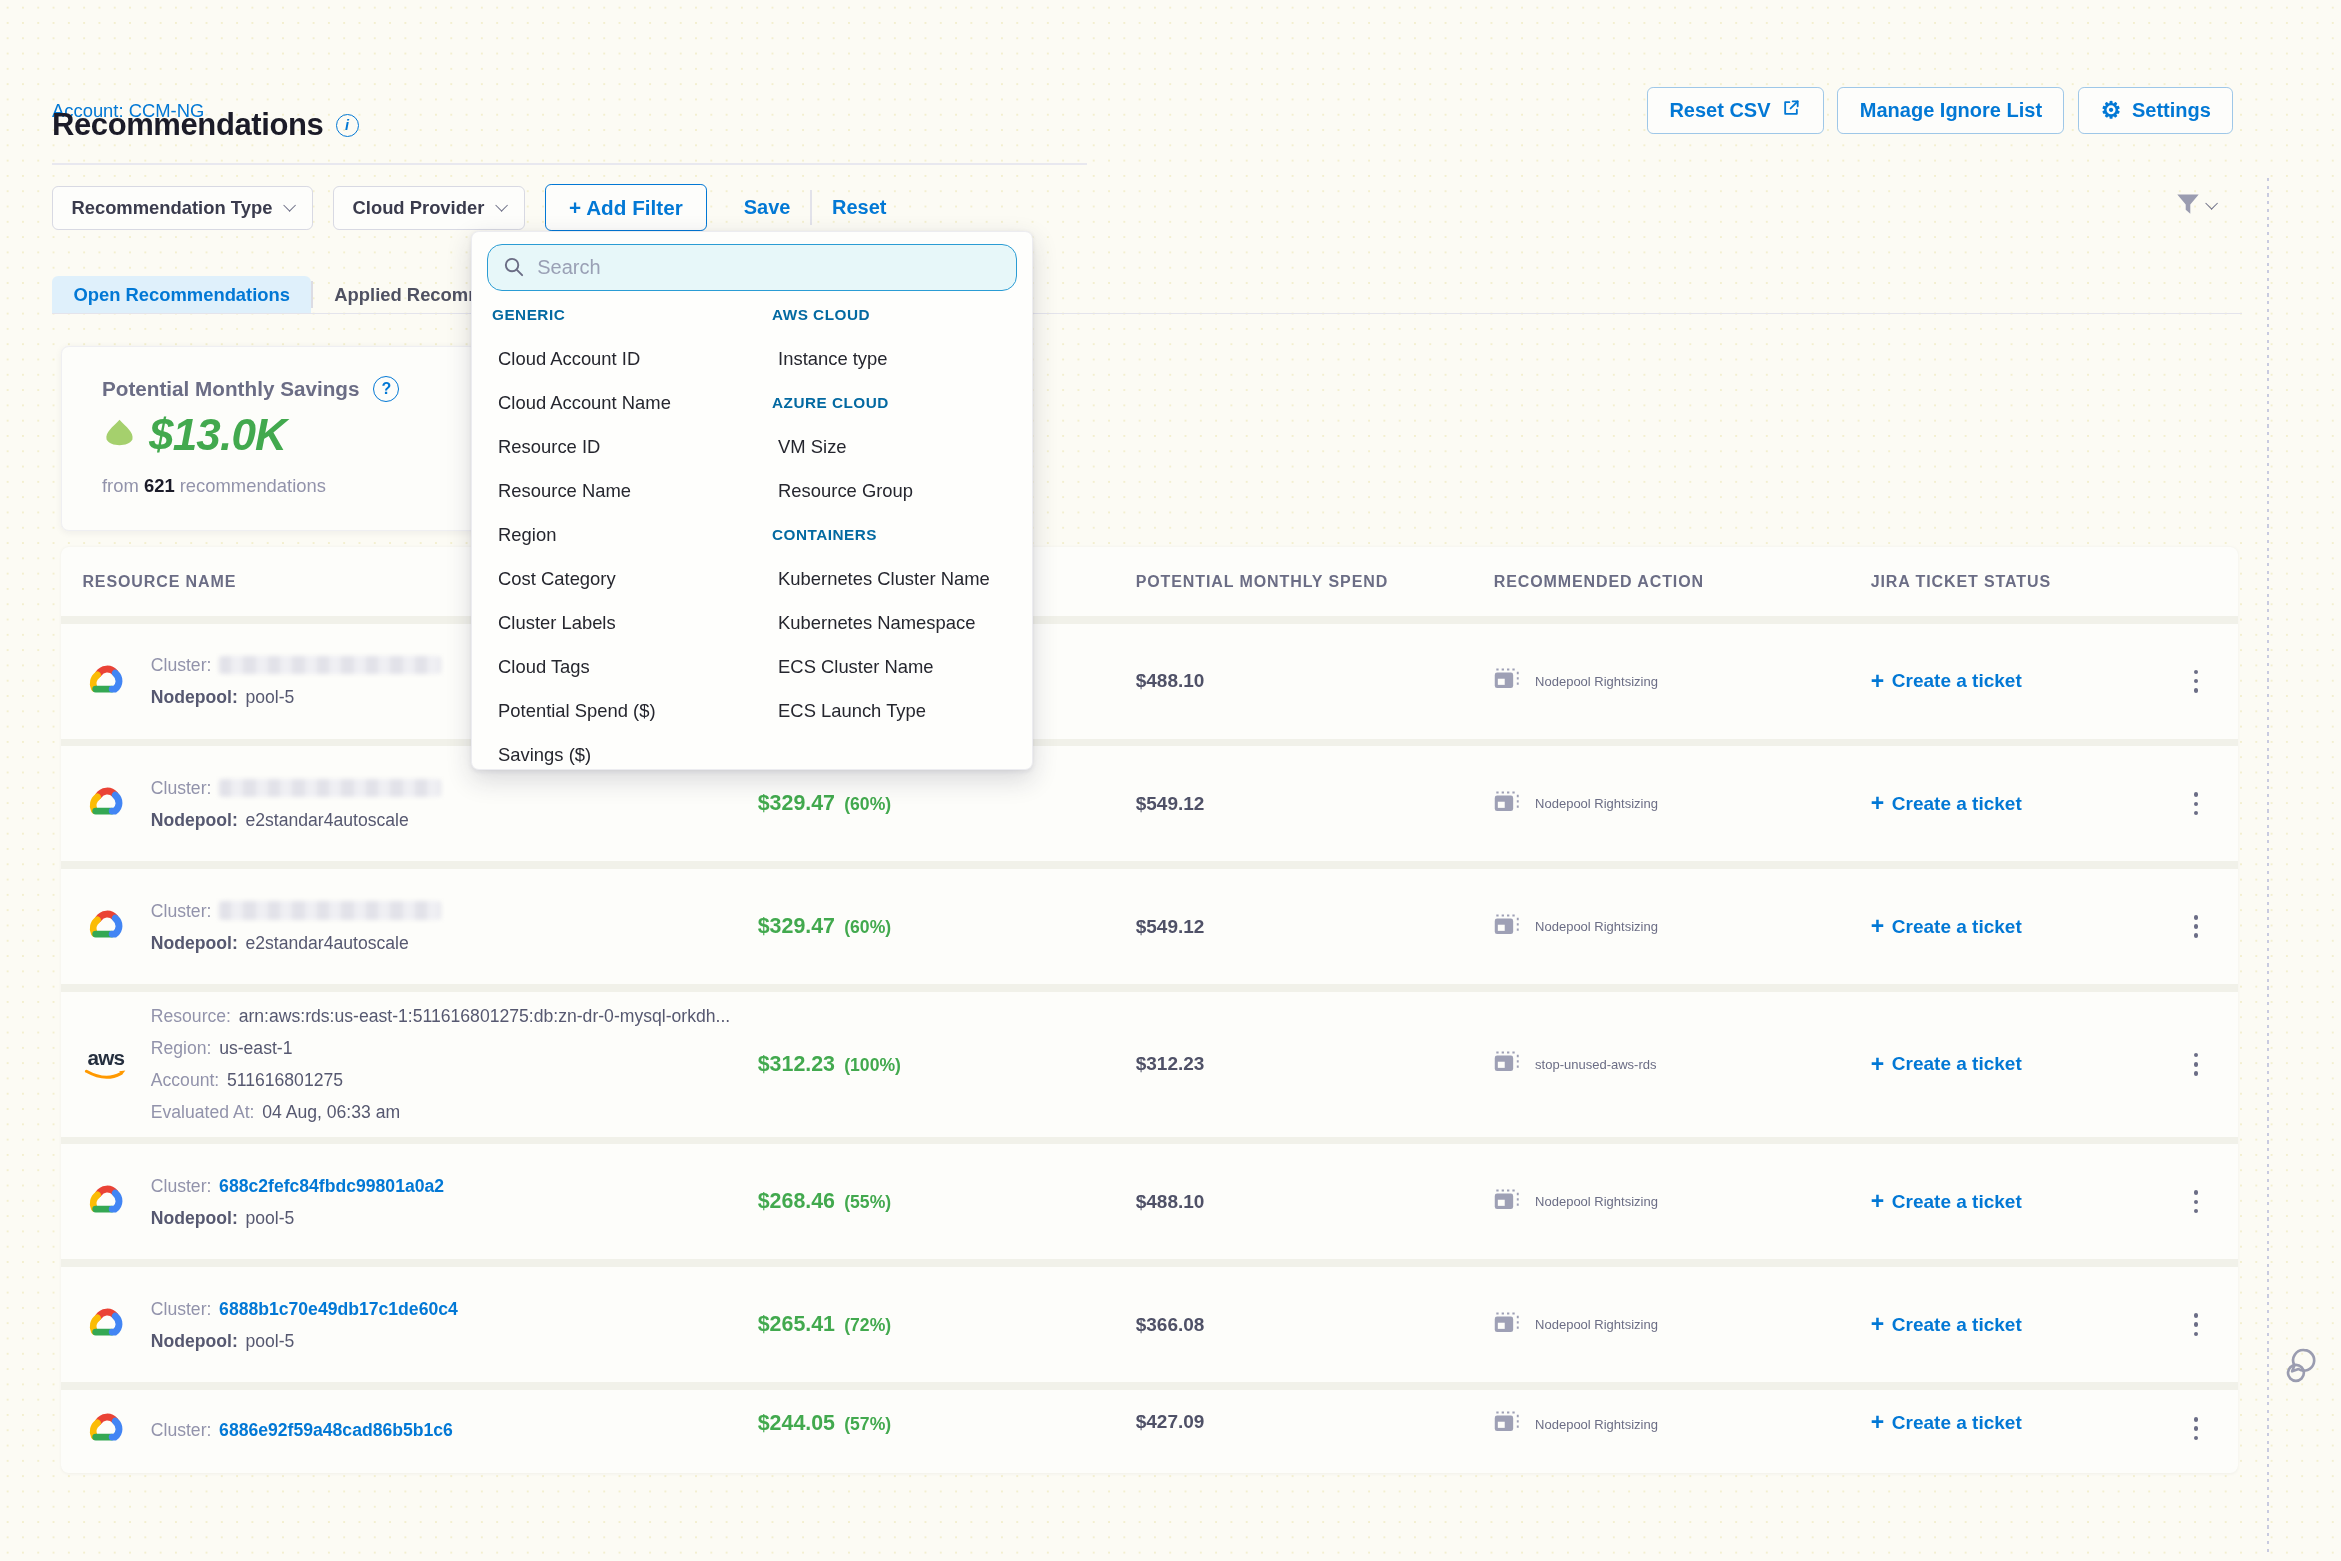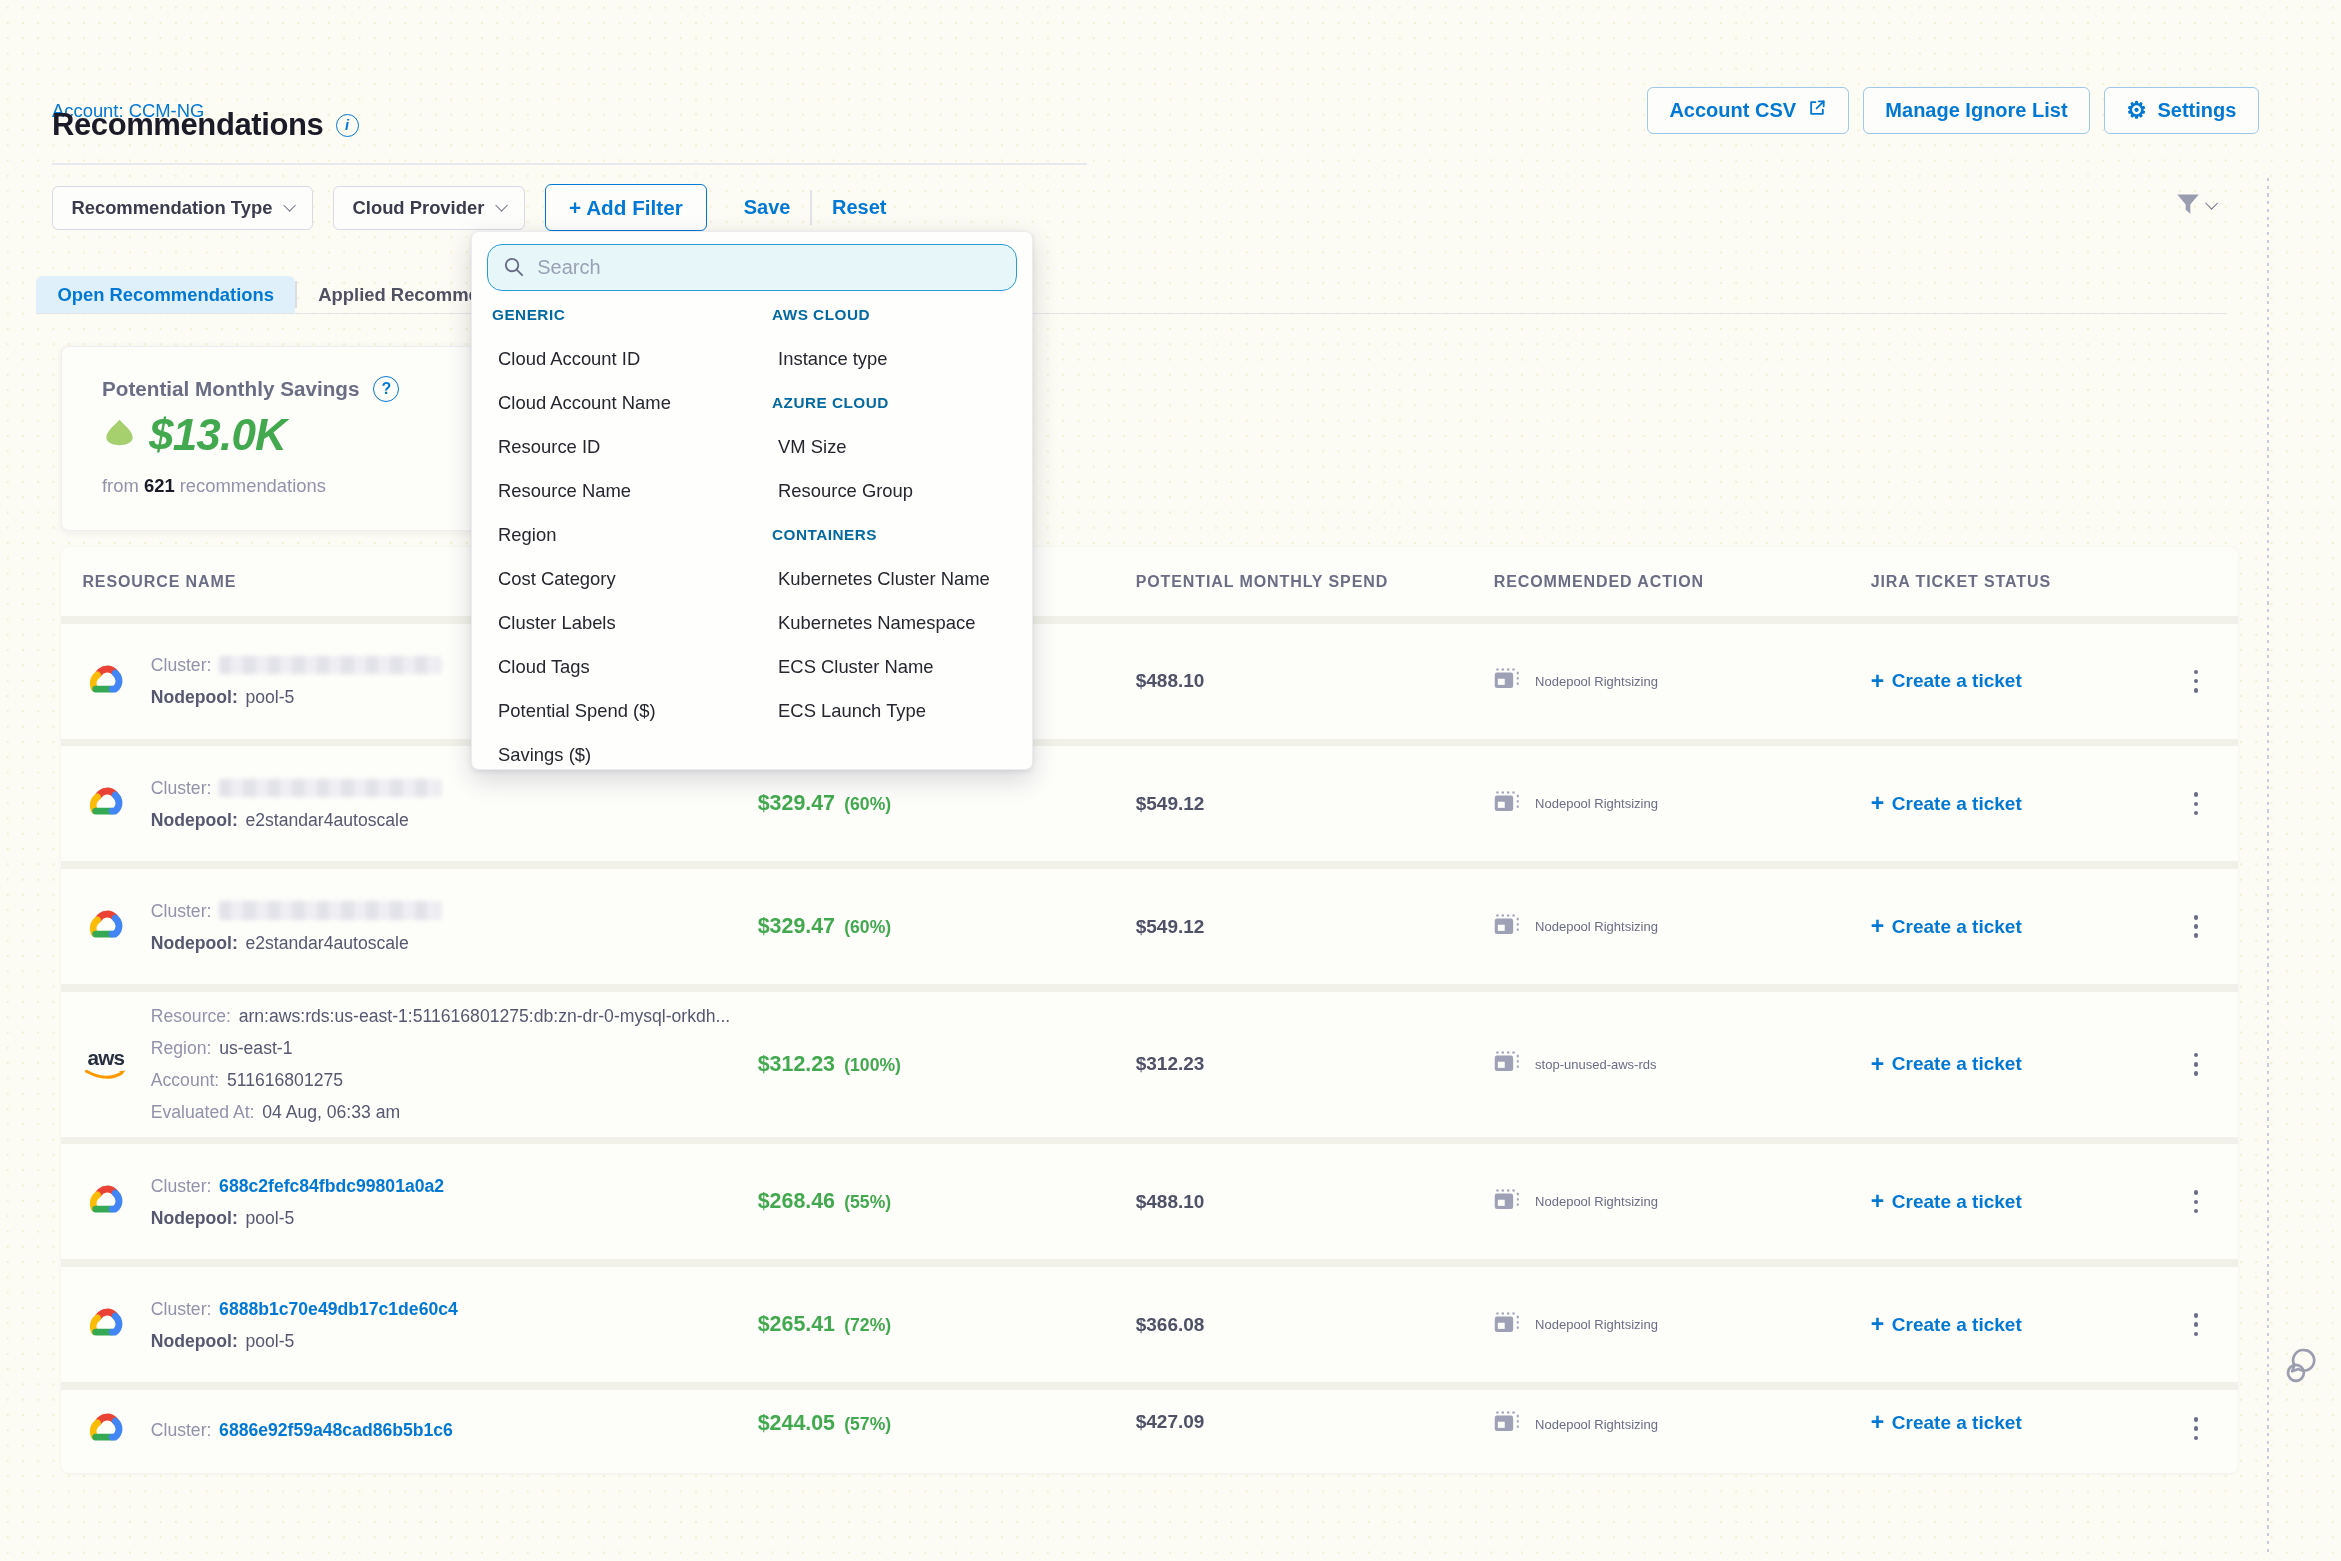--- a/index.html
+++ b/index.html
@@ -30,21 +30,21 @@
   .caret { width:9.2px; height:9.2px; border-right:1.9px solid #6b6d85; border-bottom:1.9px solid #6b6d85;
            transform:rotate(45deg) translate(-1.5px,-1.5px); }
   .add-filter-btn { height:47px; padding:0 23px; border:1.9px solid #0278d5; border-radius:6.1px; color:#0278d5;
                     font-weight:700; font-size:20.7px; background:#fdfdfb; display:flex; align-items:center; cursor:pointer; }
   .link-btn { color:#0278d5; font-size:20px; font-weight:700; cursor:pointer; background:none; border:none; }
   .vdiv { width:1.5px; height:35px; background:#e2e2ea; }
   .gap-l { margin-left:17px; }
   .funnel-wrap { position:absolute; left:2175px; top:193px; display:flex; align-items:center; gap:6.1px; cursor:pointer; }
 
   
-  .tab-strip { position:absolute; left:36px; top:276px; width:2190px; height:38px; display:flex; align-items:stretch;
+  .tab-strip { position:absolute; left:52px; top:276px; width:2190px; height:38px; display:flex; align-items:stretch;
                border-bottom:1.5px solid #e4e4ec; }
   .tab { font-size:18.4px; font-weight:600; padding:0 21.4px; display:flex; align-items:center; cursor:pointer; }
   .tab.active { background:#dff0fb; color:#0278d5; border-radius:6.1px 6.1px 0 0; }
   .tab.inactive { color:#4f5162; }
   .tab-div { width:1.5px; background:#dcdce4; margin:4.6px 0; }
 
   
   .summary-card { position:absolute; left:61px; top:346px; width:417px; height:185px; background:#fdfdfa;
                   border:0.8px solid #efeff2; border-radius:7.7px; box-shadow:0 1.5px 7.7px rgba(31,32,66,.06);
                   padding:29px 0 0 40px; }
@@ -116,21 +116,21 @@
 
   <div class="account">Account: CCM-NG</div>
   <div class="title-row">
     <div class="title">Recommendations</div>
     <div class="round-badge italic">i</div>
   </div>
   <div class="header-divider"></div>
 
   <div class="header-actions">
     <button class="btn-outline">
-      <span>Account CSV</span>
+      <span>Reset CSV</span>
       <span>
         <svg width="20" height="20" viewBox="0 0 24 24" fill="none" stroke="#0278d5" stroke-width="2.2" stroke-linecap="round" stroke-linejoin="round">
           <path d="M10 5 H5 V19 H19 V14"></path>
             <path d="M14 4 H20 V10"></path>
             <path d="M20 4 L11.5 12.5"></path>
         </svg>
       </span>
     </button>
     <button class="btn-outline">
       <span>Manage Ignore List</span>

